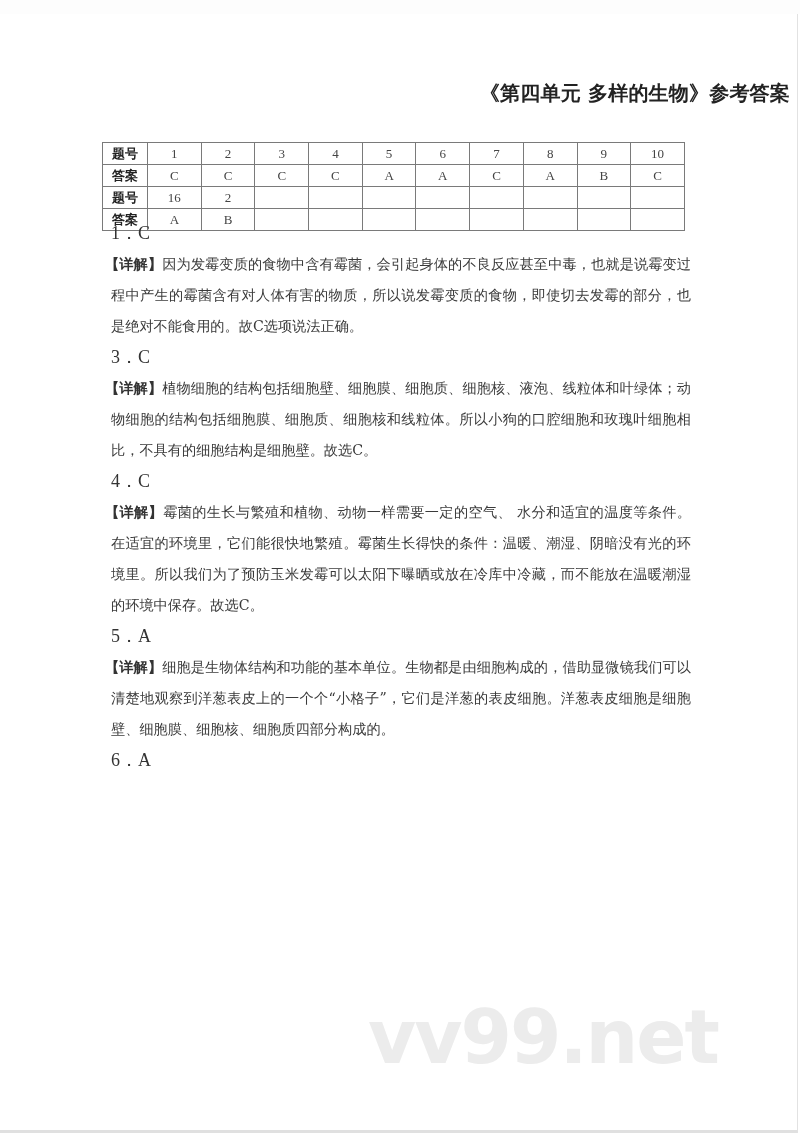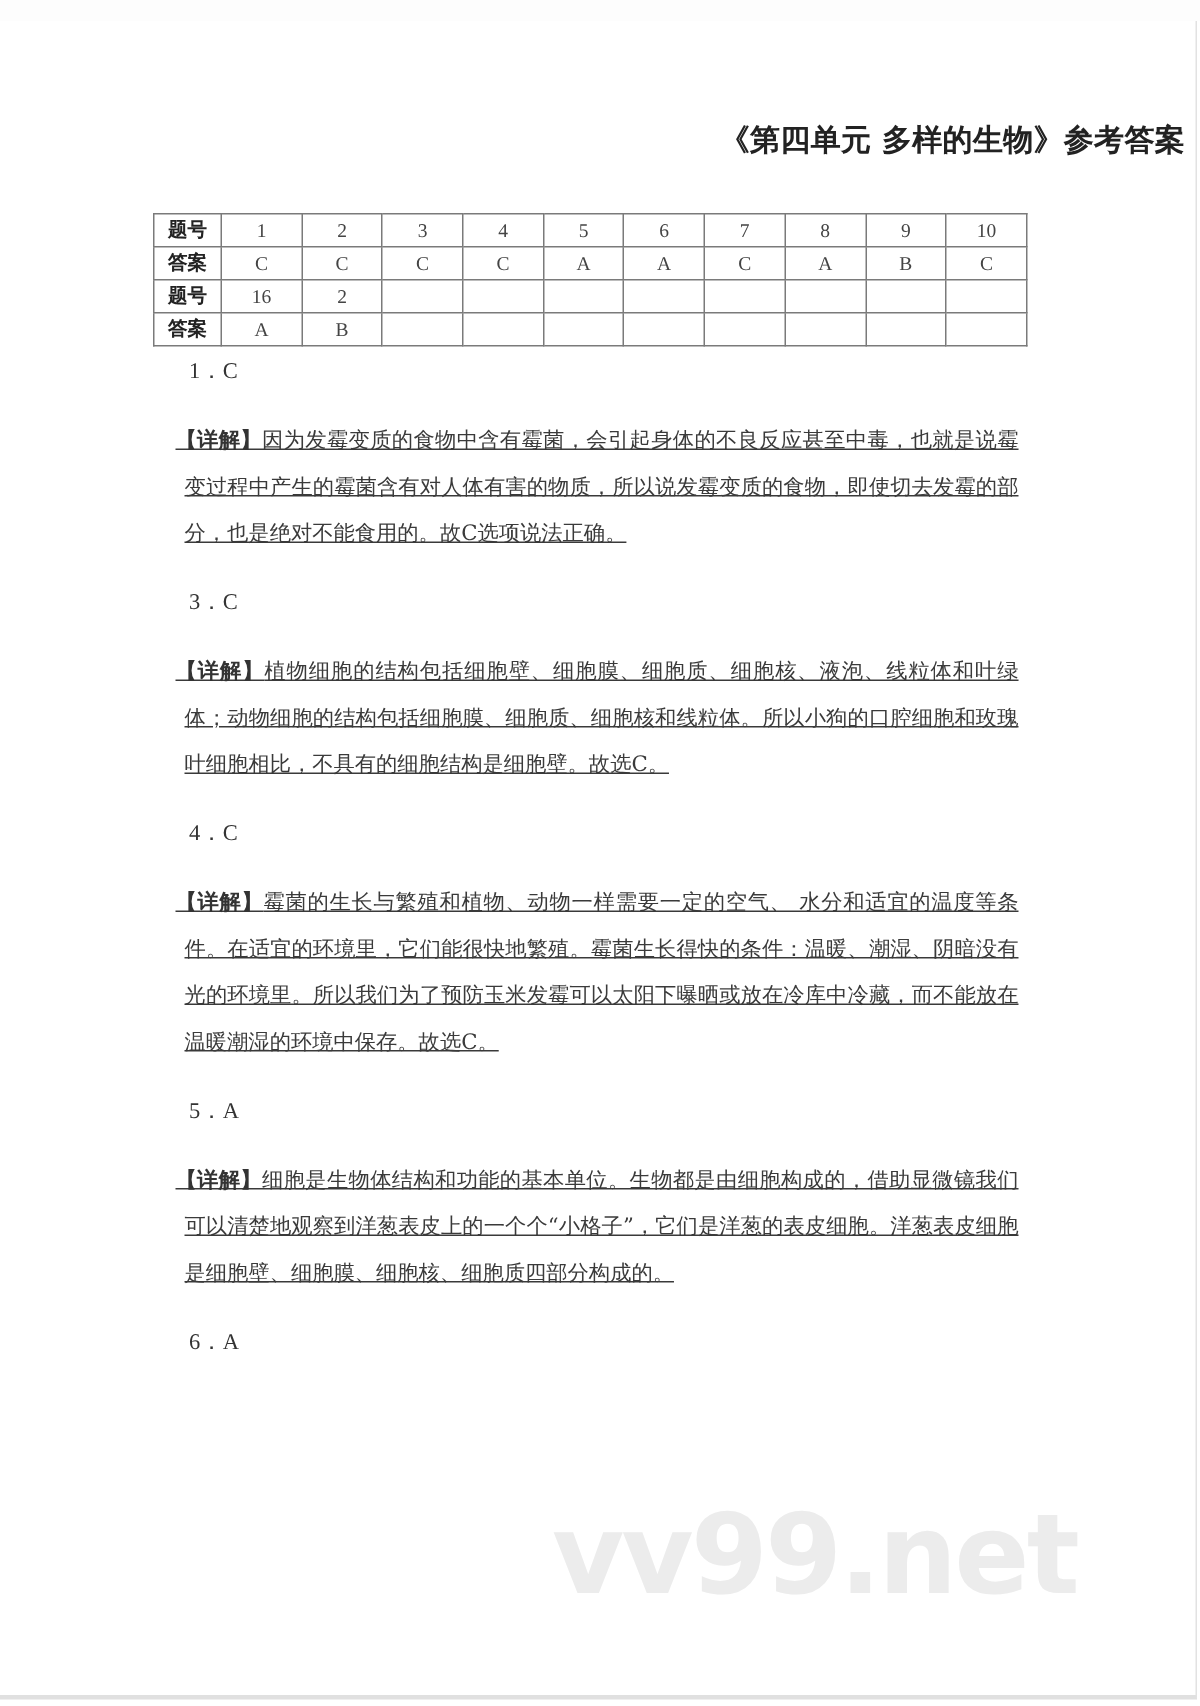--- a/index.html
+++ b/index.html
@@ -75,31 +75,30 @@
       position: absolute;
       left: 111px;
       top: 218px;
       width: 580px;
       font-size: 14.2px;
       line-height: 31px;
       color: #3a3a3a;
     }
     .q-num {
       font-family: "Liberation Serif", "DejaVu Serif", serif;
-      font-size: 15px;
+      font-size: 18px;
       color: #333333;
-      margin: 15px;
+      margin: 0;
       height: 31px;
     }
     .q-detail {
-      margin: 12px;
+      margin: 0;
       text-align: justify;
       text-align-last: left;
       word-break: break-all;
-      text-decoration: underline;
     }
     .q-detail .label {
       font-weight: bold;
       color: #333333;
       margin-left: -6px;
     }
     .watermark {
       position: absolute;
       left: 368px;
       top: 1000px;

